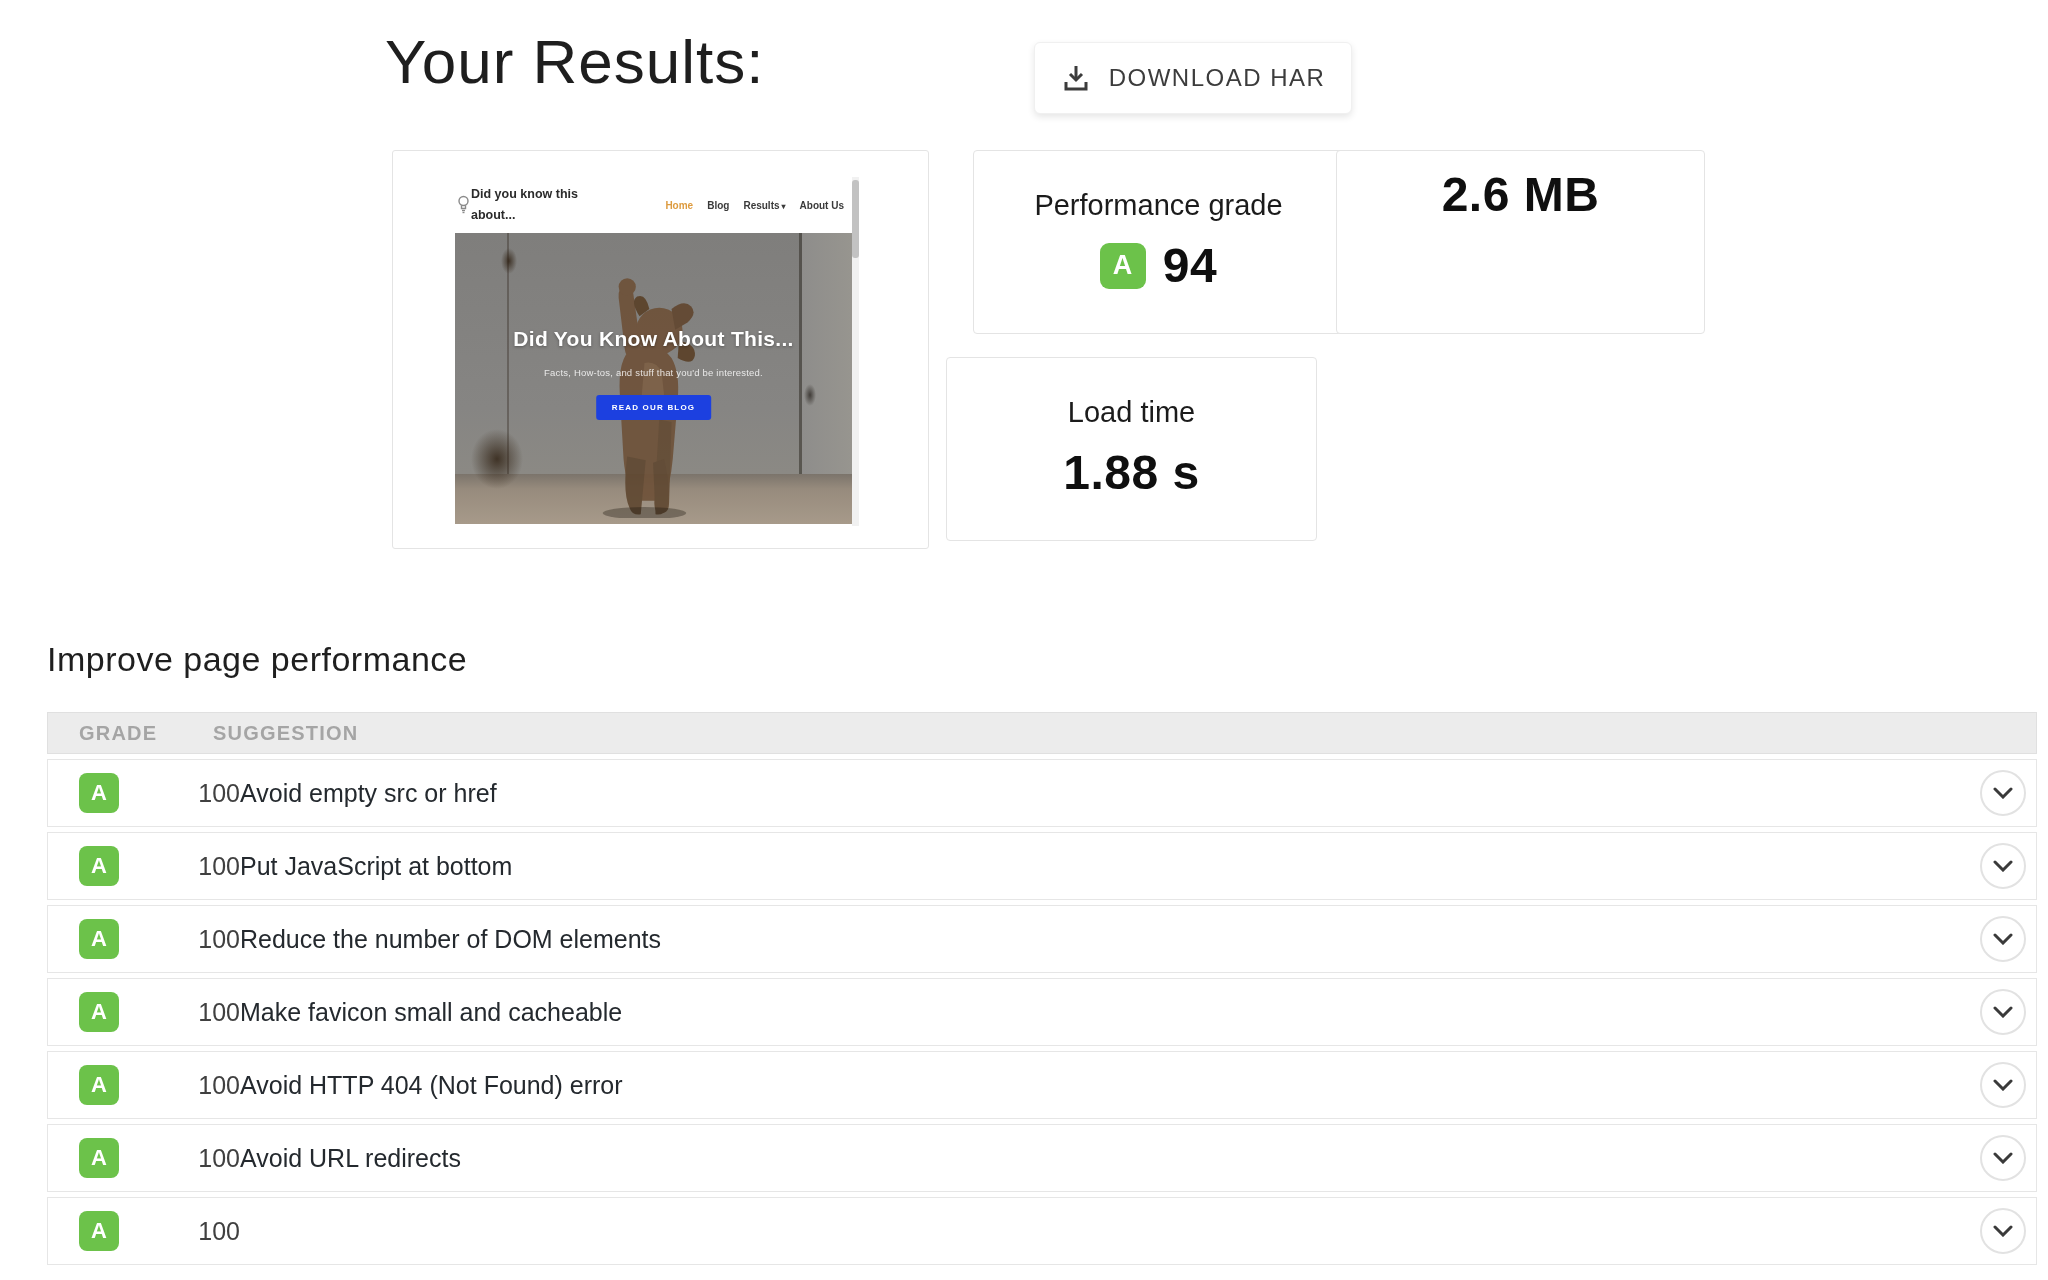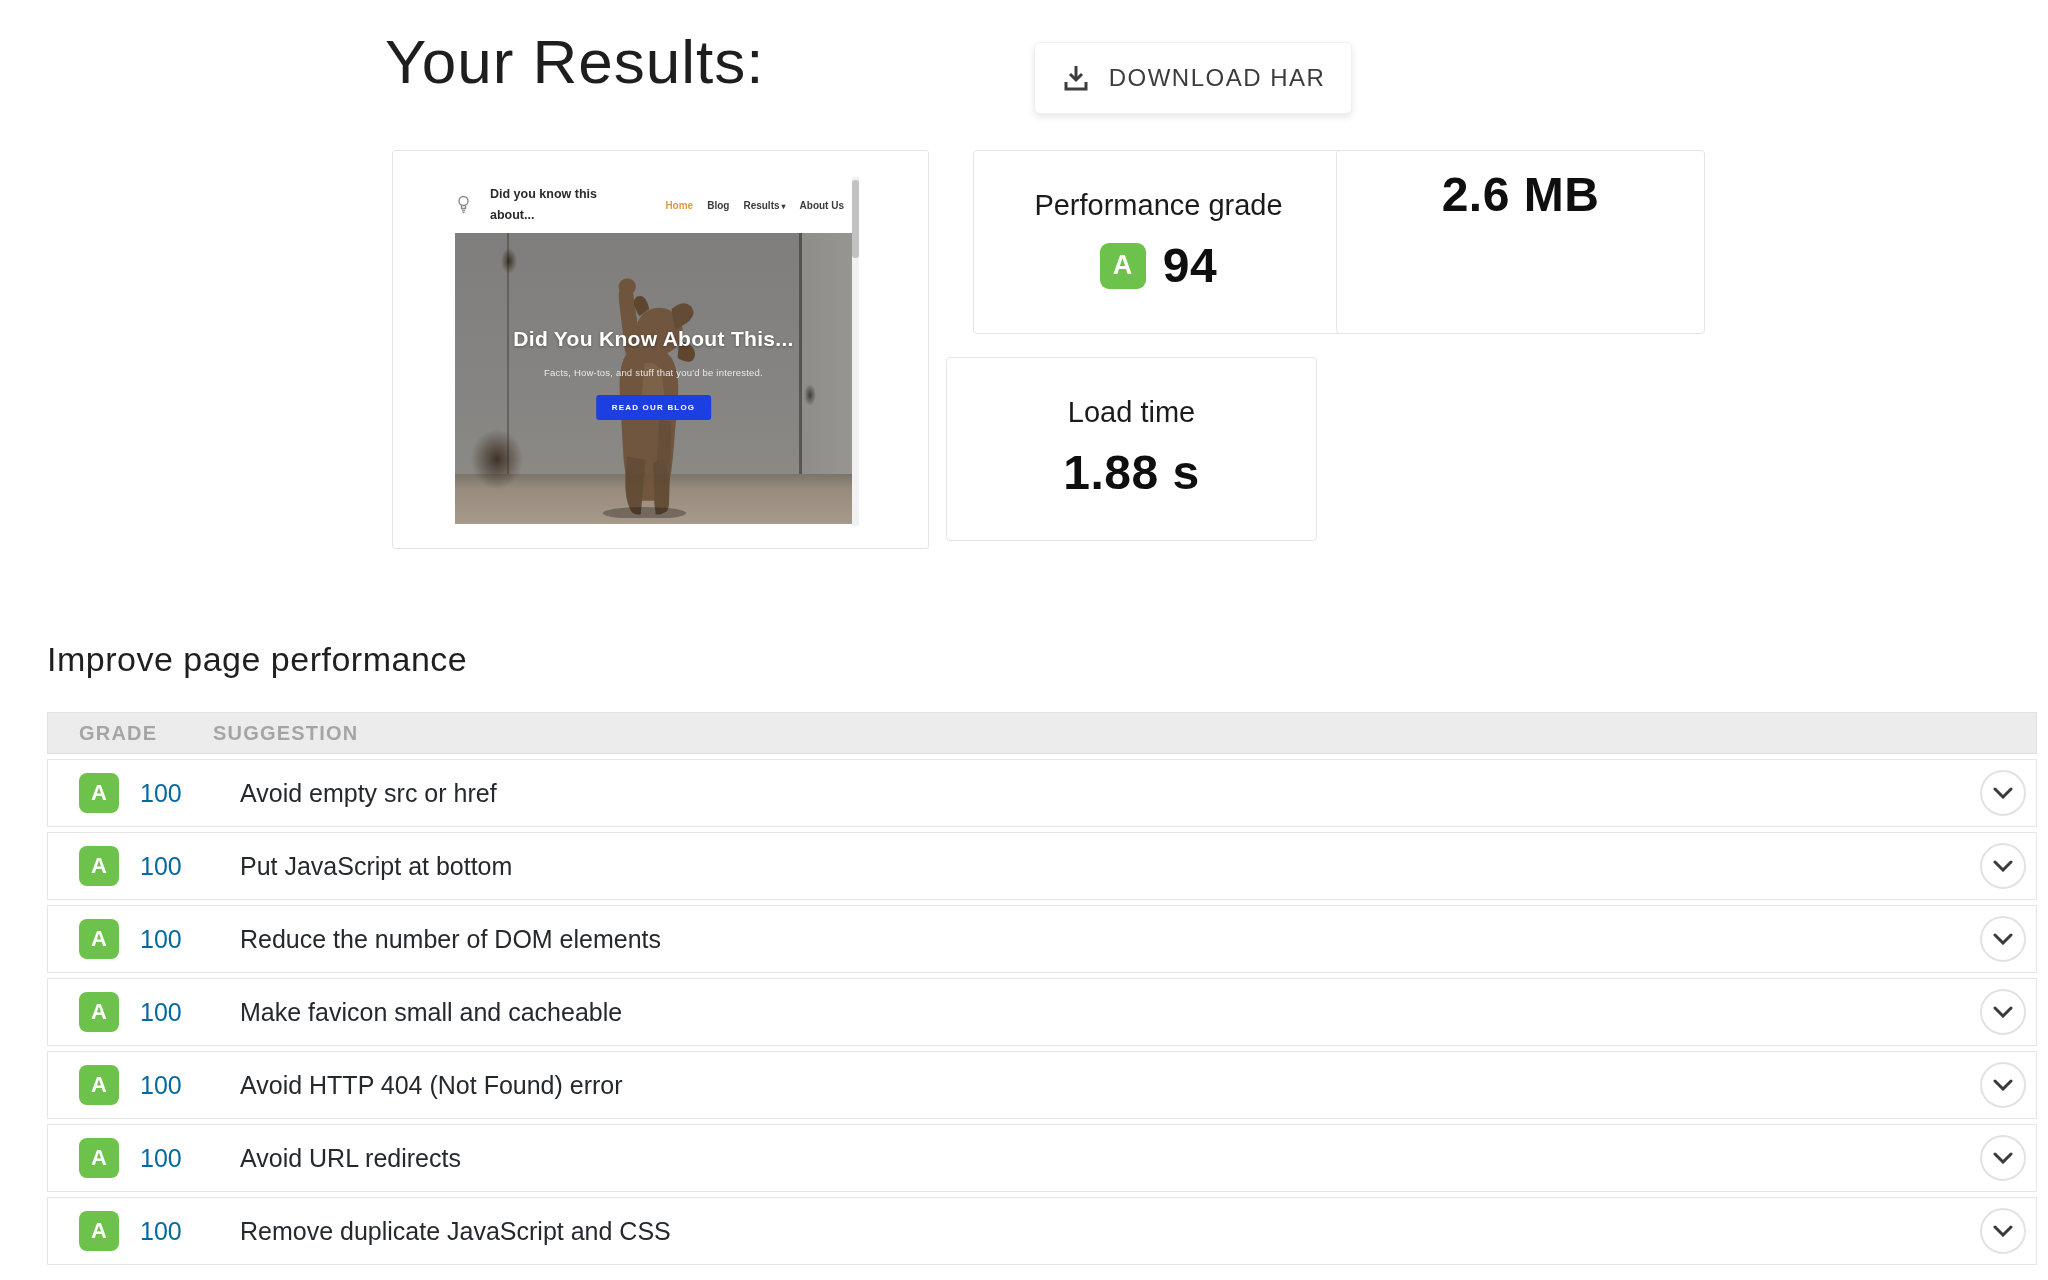--- a/index.html
+++ b/index.html
@@ -29,21 +29,21 @@
     position: absolute; left: 392px; top: 150px; width: 537px; height: 399px;
     background: #fff; border: 1px solid #e4e4e4; border-radius: 3px;
   }
   .mini { position: absolute; left: 62px; top: 26px; width: 404px; height: 349px; background: #fff; }
   .mini-scrollbar { position: absolute; right: 0; top: 0; width: 7px; height: 100%; background: #f1f1f1; }
   .mini-scroll-thumb { position: absolute; top: 3px; left: 0; width: 7px; height: 78px; background: #c2c2c2; border-radius: 3px; }
   .mini-header {
     height: 56px; margin-right: 7px; display: flex; align-items: center;
     justify-content: space-between; padding: 0 8px 0 2px; background: #fff;
   }
-  .mini-logo { display: flex; align-items: center; gap: 20px; }
+  .mini-logo { display: flex; align-items: center; gap: 1px; }
   .mini-logo-text { font-size: 12.5px; font-weight: bold; color: #2b2b2b; line-height: 1.65; }
   .mini-nav { display: flex; align-items: center; gap: 14px; font-size: 10px; color: #3a3a3a; font-weight: bold; }
   .mini-nav .nav-home { color: var(--orange); }
   .mini-nav .caret { font-size: 8px; color: #3a3a3a; margin-left: 2px; }
 
   .mini-hero {
     position: relative; height: 291px; margin-right: 7px; overflow: hidden;
     background: linear-gradient(180deg, #7f7e7c 0%, #868583 60%, #8b8984 82%);
   }
   .hero-floor {
@@ -105,21 +105,21 @@
   .t-header .col-grade { padding-left: 31px; width: 165px; }
   .t-row {
     position: relative; height: 68px; margin-top: 5px; background: #fff;
     border: 1px solid #e6e6e6; display: flex; align-items: center;
   }
   .row-badge {
     margin-left: 31px; width: 40px; height: 40px; border-radius: 8px;
     background: var(--green); color: #fff; font-weight: bold; font-size: 22px;
     display: flex; align-items: center; justify-content: center; flex: 0 0 auto;
   }
-  .row-score { margin-left: 21px; width: 100px; font-size: 25px; color: #0369a1; }
+  .row-score { margin-left: 21px; width: 100px; font-size: 25px; color: #404040; text-align: right; }
   .row-suggestion { font-size: 25px; color: #24292e; }
   .row-expand {
     position: absolute; right: 10px; top: 50%; transform: translateY(-50%);
     width: 46px; height: 46px; border-radius: 50%; background: #fff;
     border: 2px solid #e2e2e2; display: flex; align-items: center; justify-content: center;
     cursor: pointer;
   }
 </style>
 </head>
 <body>
@@ -305,21 +305,20 @@
         <svg width="20" height="12" viewBox="0 0 20 12" fill="none" stroke="#3a3a3a" stroke-width="3" stroke-linecap="round">
           <path d="M2 2 l8 8 l8 -8"></path>
         </svg>
       </span>
     </span>
   </div>
 
   <div class="t-row">
     <span class="row-badge">A</span>
     <span class="row-score">100</span>
-    <span class="row-suggestion">Remove duplicate JavaScript and CSS</span>
     <span class="row-expand">
       <span style="display:flex">
         <svg width="20" height="12" viewBox="0 0 20 12" fill="none" stroke="#3a3a3a" stroke-width="3" stroke-linecap="round">
           <path d="M2 2 l8 8 l8 -8"></path>
         </svg>
       </span>
     </span>
   </div>
 </div>
   </div>

